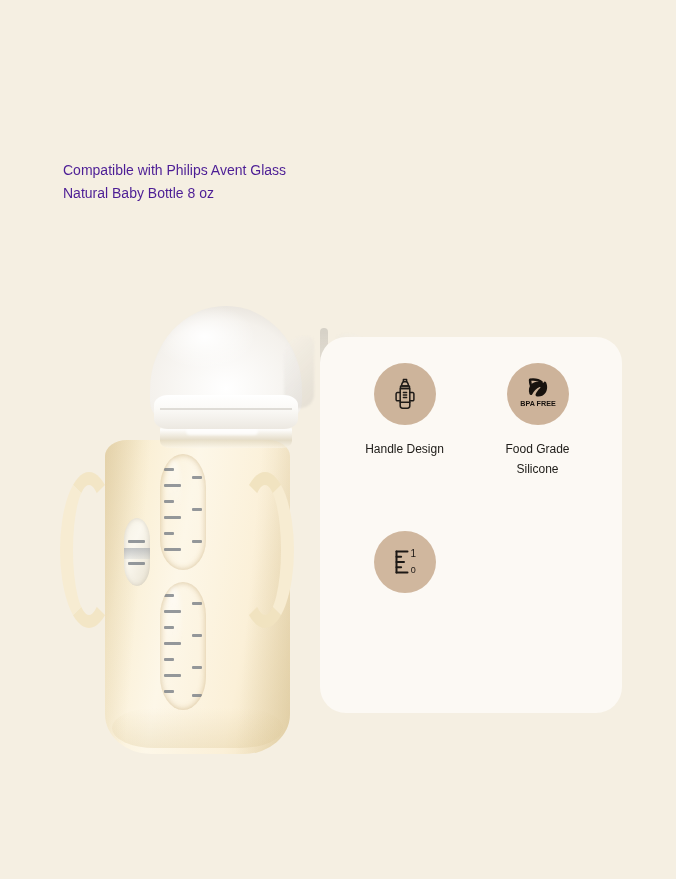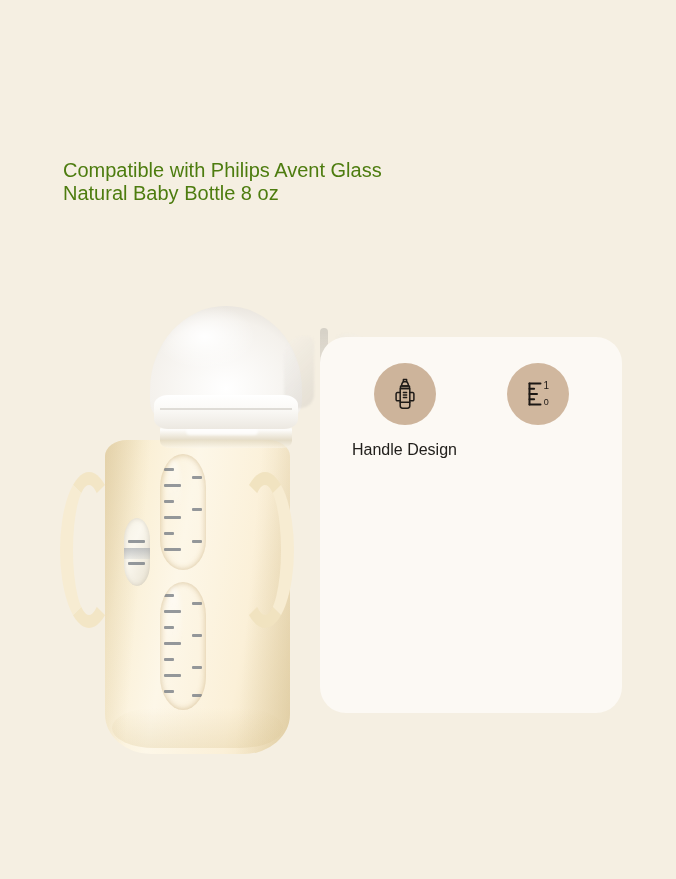--- a/index.html
+++ b/index.html
@@ -12,21 +12,21 @@
   #stage { position:relative; width:676px; height:879px; }
 
   
   #page-title {
     position:absolute; left:62px; top:88px;
     font-size:44px; font-weight:bold; letter-spacing:-0.5px;
     color:#100F0D; white-space:nowrap;
   }
   #subtitle {
     position:absolute; left:63px; top:159px;
-    font-size:20px; line-height:22.5px; color:#4d7c0f;
+    font-size:14px; line-height:22.5px; color:#4c1d95;
     width:330px;
   }
   #subtitle div { white-space:nowrap; }
 
   
   #product { position:absolute; left:46px; top:296px; width:262px; height:470px; }
 
   .cap-dome {
     position:absolute; left:104px; top:10px; width:152px; height:118px;
     background:
@@ -138,21 +138,21 @@
     padding:26px 18px 14px 18px;
   }
   .feature { display:flex; flex-direction:column; align-items:center; }
   .circle {
     width:62px; height:62px; border-radius:50%;
     background:#CDB49B;
     display:flex; align-items:center; justify-content:center;
     margin-bottom:15px;
   }
   .feature-label {
-    font-size:16px; line-height:19.5px; color:#22201C;
+    font-size:12px; line-height:19.5px; color:#22201C;
     text-align:center; white-space:pre-line;
   }
   .f-bpa .circle   { background:#CDB39A; }
   .f-scale .circle { background:#D0B79E; }
   .f-dish .circle  { background:#CBB198; }
 </style>
 </head>
 <body>
 
 <div id="stage">
@@ -231,20 +231,32 @@
               <path d="M12.2 15.6H9.4a1.3 1.3 0 0 0-1.3 1.3v5.6a1.3 1.3 0 0 0 1.3 1.3h2.8"></path>
               <path d="M21.8 15.6h2.8a1.3 1.3 0 0 1 1.3 1.3v5.6a1.3 1.3 0 0 1-1.3 1.3h-2.8"></path>
               <path d="M15.4 15.4h3.2M15.4 18.0h3.2M15.4 20.6h3.2"></path>
               <path d="M12.2 25.3h9.6"></path>
             </g>
           </svg>
         </div>
         <div class="feature-label">Handle Design</div>
       </div>
 
+      <div class="feature f-bpa">
+        <div class="circle">
+          <svg width="40" height="40" viewBox="0 0 40 40">
+            <path d="M12.0 6.0c0 0 .2 5.6 2.6 8.6" fill="none" stroke="#17120E" stroke-width="2.4" stroke-linecap="round"></path>
+            <path d="M12.2 5.6c4.6-.5 9.0.4 11.4 2.6" fill="none" stroke="#17120E" stroke-width="2.4" stroke-linecap="round"></path>
+            <path d="M27.6 7.4c2.0 3.4 2.2 8.2-.2 11.6-2.0 2.8-5.4 4.0-8.6 3.4-1.0-.2-1.6-1.2-1.2-2.1 1.0-2.4 2.6-4.6 4.6-6.3.5-.4.0-1.2-.6-.9-3.2 1.5-5.8 4.0-7.3 7.1-.6 1.2-2.3 1.1-2.8-.2-1.3-3.4-.6-7.4 2.0-9.9 3.2-3.1 8.3-3.6 12.1-1.1a1.0 1.0 0 0 1 2.0-.7z" fill="#17120E"></path>
+            <text x="20" y="32.4" font-family="'Liberation Sans', sans-serif" font-size="7.2" font-weight="bold" fill="#17120E" text-anchor="middle">BPA FREE</text>
+          </svg>
+        </div>
+        <div class="feature-label">Food Grade
+Silicone</div>
+      </div>
 
       <div class="feature f-scale">
         <div class="circle">
           <svg width="36" height="36" viewBox="0 0 36 36">
             <g fill="none" stroke="#1C1815" stroke-width="2.0" stroke-linecap="round">
               <path d="M9.5 7.5v21"></path>
               <path d="M9.5 7.5h11"></path>
               <path d="M9.5 18h7.5"></path>
               <path d="M9.5 28.5h11"></path>
               <path d="M9.5 12.8h4.6"></path>

